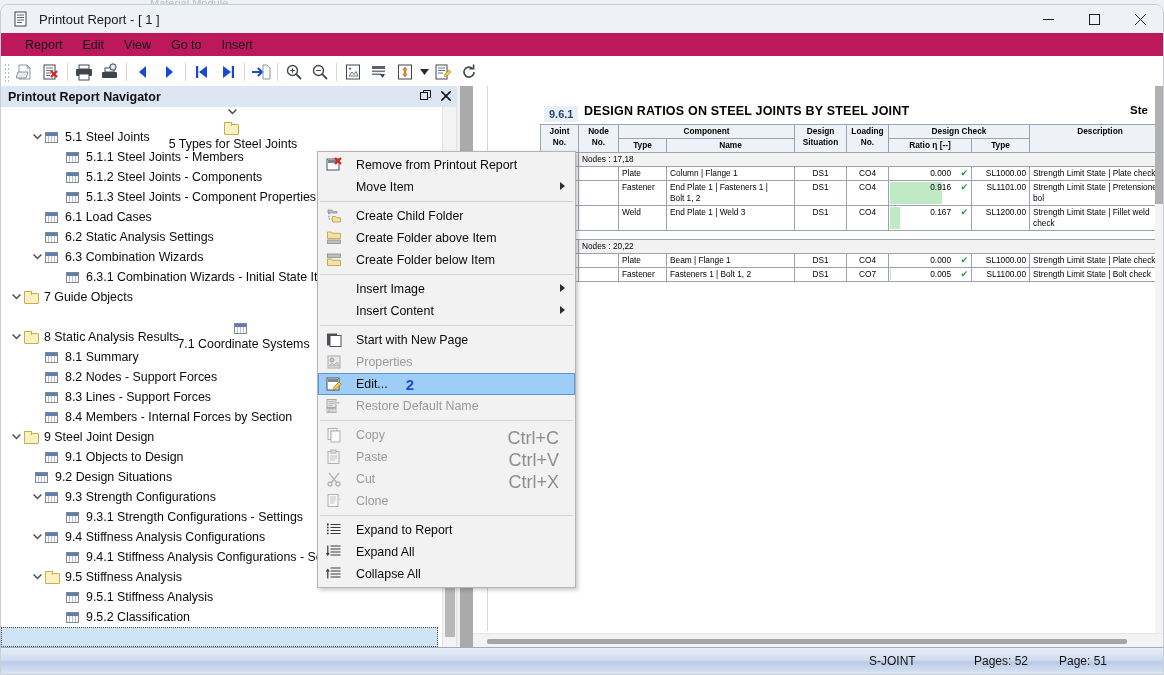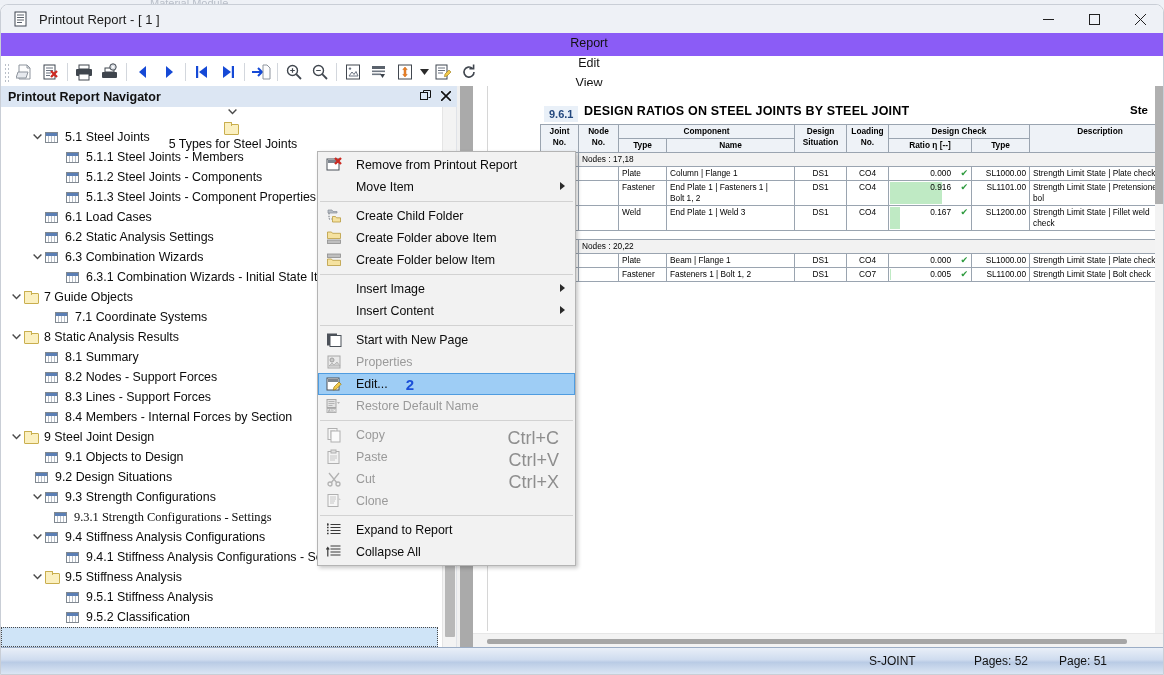--- a/index.html
+++ b/index.html
@@ -56,25 +56,24 @@
     position: absolute; right: 0; top: 0; height: 28px; display: flex;
   }
   .win-btn {
     width: 46px; height: 28px;
     display: flex; align-items: center; justify-content: center;
     font-size: 12px; color: #202020;
   }
   
   .menubar {
     height: 23px;
-    background: #8b5cf6;
+    background: #be185d;
     display: flex; align-items: center;
     padding-left: 14px;
     border-bottom: 1px solid #ffffff;
-    flex-direction: column;
   }
   .menu-item {
     padding: 3px 10px;
     font-size: 12.5px;
     color: #111;
   }
   
   .toolbar {
     height: 29px;
     background: #ffffff;
@@ -555,21 +554,21 @@
             <span class="ico ico-table"></span>
             <span class="lbl">6.3.1 Combination Wizards - Initial State Ite</span>
           </div>
           <div class="tree-row" style="padding-left: 8px;">
             <span class="chev"><svg width="9" height="6" viewBox="0 0 9 6">
                 <path d="M0.6 0.6L4.5 4.6 8.4 0.6" fill="none" stroke="#4a4a4a" stroke-width="1.4"></path>
               </svg></span>
             <span class="ico ico-folder"></span>
             <span class="lbl">7 Guide Objects</span>
           </div>
-          <div class="tree-row" style="padding-left: 39px;">
+          <div class="tree-row" style="padding-left: 29px; flex-direction: column;">
             <span class="chev"></span>
             <span class="ico ico-table"></span>
             <span class="lbl">7.1 Coordinate Systems</span>
           </div>
           <div class="tree-row" style="padding-left: 8px;">
             <span class="chev"><svg width="9" height="6" viewBox="0 0 9 6">
                 <path d="M0.6 0.6L4.5 4.6 8.4 0.6" fill="none" stroke="#4a4a4a" stroke-width="1.4"></path>
               </svg></span>
             <span class="ico ico-folder"></span>
             <span class="lbl">8 Static Analysis Results</span>
@@ -611,21 +610,21 @@
             <span class="ico ico-table"></span>
             <span class="lbl">9.2 Design Situations</span>
           </div>
           <div class="tree-row" style="padding-left: 29px;">
             <span class="chev"><svg width="9" height="6" viewBox="0 0 9 6">
                 <path d="M0.6 0.6L4.5 4.6 8.4 0.6" fill="none" stroke="#4a4a4a" stroke-width="1.4"></path>
               </svg></span>
             <span class="ico ico-table"></span>
             <span class="lbl">9.3 Strength Configurations</span>
           </div>
-          <div class="tree-row" style="padding-left: 38px; font-family: Liberation Serif, serif;">
+          <div class="tree-row" style="padding-left: 50px;">
             <span class="chev"></span>
             <span class="ico ico-table"></span>
             <span class="lbl">9.3.1 Strength Configurations - Settings</span>
           </div>
           <div class="tree-row" style="padding-left: 29px;">
             <span class="chev"><svg width="9" height="6" viewBox="0 0 9 6">
                 <path d="M0.6 0.6L4.5 4.6 8.4 0.6" fill="none" stroke="#4a4a4a" stroke-width="1.4"></path>
               </svg></span>
             <span class="ico ico-table"></span>
             <span class="lbl">9.4 Stiffness Analysis Configurations</span>
@@ -897,20 +896,27 @@
           <span class="ctx-icon"><svg width="17" height="16" viewBox="0 0 17 16">
               <path d="M1 2.5h1.6M1 5.5h1.6M1 8.5h1.6M1 11.5h1.6" stroke="#3a3a3a" stroke-width="1.3"></path>
               <path d="M4.5 2.5h10M4.5 5.5h10M4.5 8.5h10M4.5 11.5h10" stroke="#3a3a3a" stroke-width="1.2"></path>
               <path d="M1.8 1.2v2.6" stroke="#3a3a3a"></path>
             </svg></span>
           <span>Expand to Report</span>
         </div>
         <div class="ctx-item">
           <span class="ctx-icon"><svg width="17" height="16" viewBox="0 0 17 16">
               <path d="M4.5 2h10M4.5 5h10M4.5 8h10M4.5 11h10" stroke="#3a3a3a" stroke-width="1.2"></path>
+              <path d="M1.8 1.5v9M0.4 9l1.4 2 1.4-2" fill="none" stroke="#3a3a3a" stroke-width="1.2"></path>
+            </svg></span>
+          <span>Expand All</span>
+        </div>
+        <div class="ctx-item">
+          <span class="ctx-icon"><svg width="17" height="16" viewBox="0 0 17 16">
+              <path d="M4.5 2h10M4.5 5h10M4.5 8h10M4.5 11h10" stroke="#3a3a3a" stroke-width="1.2"></path>
               <path d="M1.8 12.5v-9M0.4 5.5l1.4-2 1.4 2" fill="none" stroke="#3a3a3a" stroke-width="1.2"></path>
             </svg></span>
           <span>Collapse All</span>
         </div>
       </div>
 
     <div class="statusbar">
       <span class="sb-cell" style="left:868px;">S-JOINT</span>
       <span class="sb-cell" style="left:973px;">Pages: 52</span>
       <span class="sb-cell" style="left:1058px;">Page: 51</span>

